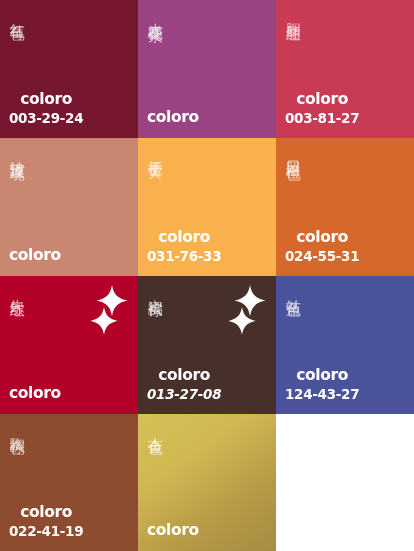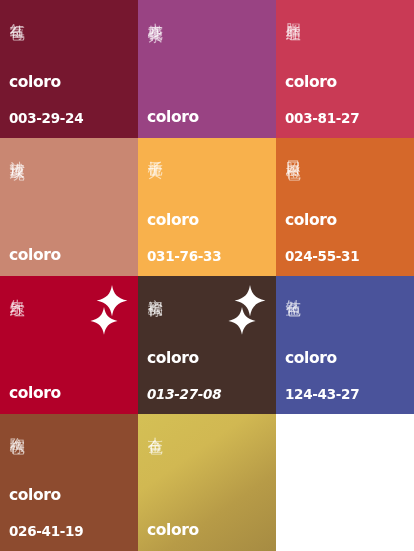--- a/index.html
+++ b/index.html
@@ -19,20 +19,21 @@
     height: 551px;
     display: grid;
     grid-template-columns: repeat(3, 138px);
     grid-template-rows: 138px 138px 138px 137px;
     background: #ffffff;
   }
   .swatch {
     position: relative;
     overflow: hidden;
     box-sizing: border-box;
+    text-align: center;
   }
   .swatch.empty {
     background: #ffffff;
   }
   
   .cn-name {
     position: absolute;
     top: 11px;
     left: 9px;
     writing-mode: vertical-rl;
@@ -63,21 +64,21 @@
     display: block;
   }
   .brand-code {
     font-family: "DejaVu Sans", "Liberation Sans", sans-serif;
     font-size: 13.5px;
     font-weight: 700;
     letter-spacing: -0.3px;
     line-height: 1.2;
     color: #ffffff;
     display: block;
-    margin-top: 18px;
+    margin-top: 1px;
   }
   
   .sparkles {
     position: absolute;
     right: 8px;
     top: 7px;
     width: 46px;
     height: 54px;
     pointer-events: none;
   }
@@ -160,21 +161,21 @@
       <div class="cn-name">钴蓝色</div>
       <div class="brand-block" style="color: rgb(255, 255, 255);">
         <span class="brand-mark" style="color: rgb(255, 255, 255);">coloro</span>
         <span class="brand-code" style="color: rgb(255, 255, 255);">124-43-27</span>
       </div>
     </div>
     <div class="swatch" style="background: rgb(141, 75, 47);">
       <div class="cn-name">陶棕色</div>
       <div class="brand-block" style="color: rgb(255, 255, 255);">
         <span class="brand-mark" style="color: rgb(255, 255, 255);">coloro</span>
-        <span class="brand-code" style="color: rgb(255, 255, 255);">026-41-19</span>
+        <span class="brand-code" style="color: rgb(255, 255, 255);">022-41-19</span>
       </div>
     </div>
     <div class="swatch" style="background: linear-gradient(145deg, rgb(212, 192, 85), rgb(209, 184, 82), rgb(183, 155, 71), rgb(166, 139, 66));">
       <div class="cn-name">古金色</div>
       <div class="brand-block" style="color: rgb(255, 255, 255);">
         <span class="brand-mark" style="color: rgb(255, 255, 255);">coloro</span>
       </div>
     </div>
     <div class="swatch empty"></div>
   </div>

